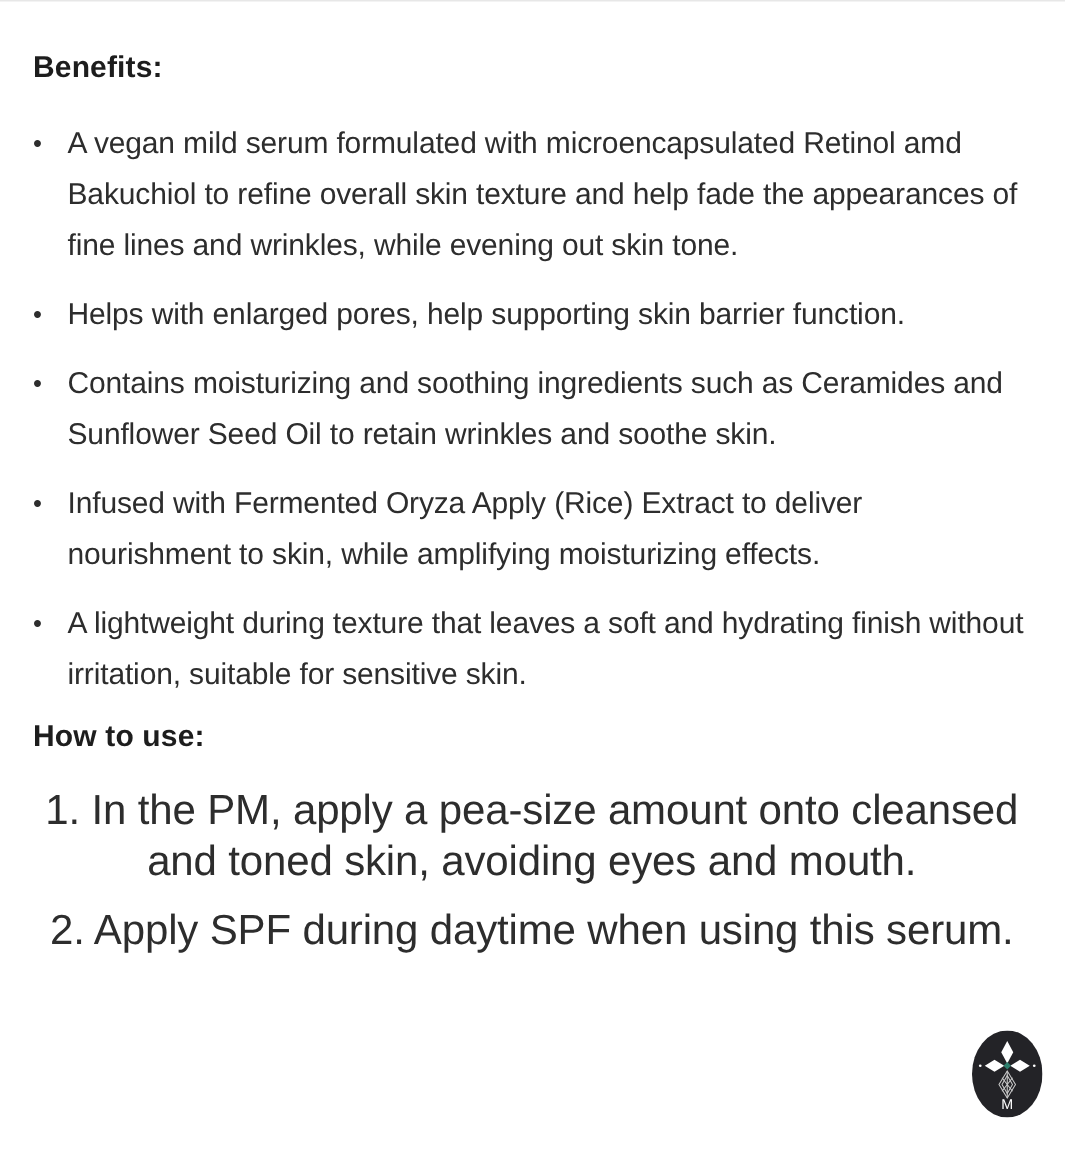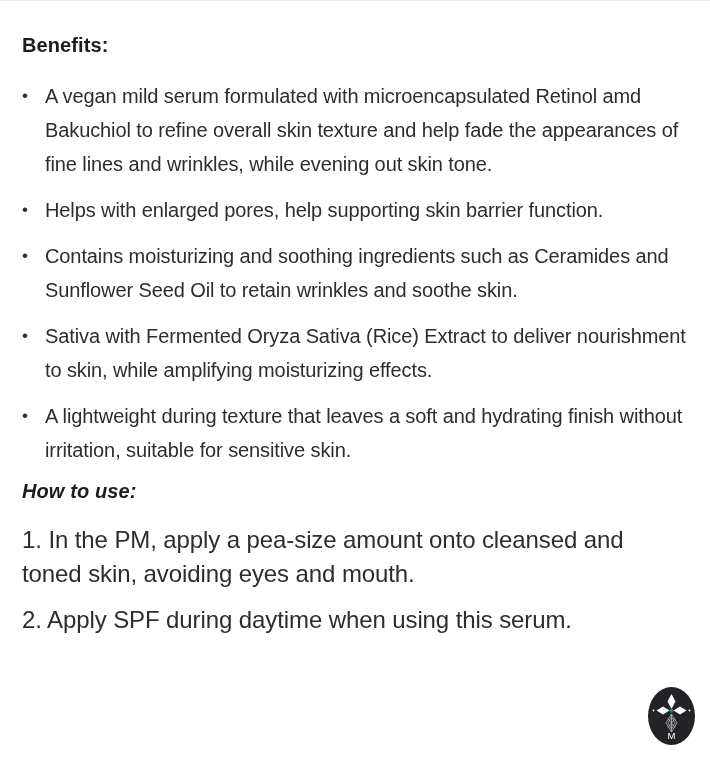--- a/index.html
+++ b/index.html
@@ -23,44 +23,45 @@
     color: #2d2d2d;
   }
   .section-heading {
     font-size: 20px;
     line-height: 24px;
     font-weight: bold;
     color: #1d1d1d;
     letter-spacing: 0.1px;
   }
   .benefits-heading { margin-bottom: 22px; }
-  .howto-heading { margin-top: 12px; margin-bottom: 20px; font-style: italic; }
+  .howto-heading { margin-top: 12px; margin-bottom: 20px; }
   ul.benefits-list {
     list-style: none;
   }
   ul.benefits-list li {
     display: flex;
     font-size: 20px;
     line-height: 34px;
     margin-bottom: 12px;
     letter-spacing: -0.1px;
   }
   .bullet-marker {
     flex: 0 0 23px;
     font-size: 17px;
     line-height: 34px;
     color: #2d2d2d;
   }
   .bullet-text { flex: 1 1 auto; }
   ol.howto-list { list-style: none; }
   ol.howto-list li {
-    font-size: 24px;
+    font-size: 28px;
     line-height: 34px;
     margin-bottom: 12px;
     letter-spacing: -0.1px;
+    text-align: center;
   }
   .brand-badge {
     position: absolute;
     left: 648px;
     top: 687px;
     width: 47px;
     height: 58px;
   }
   .brand-badge svg { display: block; }
 </style>
@@ -81,21 +82,21 @@
     <li>
       <span class="bullet-marker">•</span>
       <span class="bullet-text">Helps with enlarged pores, help supporting skin barrier function.</span>
     </li>
     <li>
       <span class="bullet-marker">•</span>
       <span class="bullet-text">Contains moisturizing and soothing ingredients such as Ceramides and Sunflower Seed Oil to retain wrinkles and soothe skin.</span>
     </li>
     <li>
       <span class="bullet-marker">•</span>
-      <span class="bullet-text">Sativa with Fermented Oryza Sativa (Rice) Extract to deliver nourishment to skin, while amplifying moisturizing effects.</span>
+      <span class="bullet-text">Infused with Fermented Oryza Apply (Rice) Extract to deliver nourishment to skin, while amplifying moisturizing effects.</span>
     </li>
     <li>
       <span class="bullet-marker">•</span>
       <span class="bullet-text">A lightweight during texture that leaves a soft and hydrating finish without irritation, suitable for sensitive skin.</span>
     </li>
   </ul>
 
   <h2 class="section-heading howto-heading">How to use:</h2>
 
   <ol class="howto-list">

